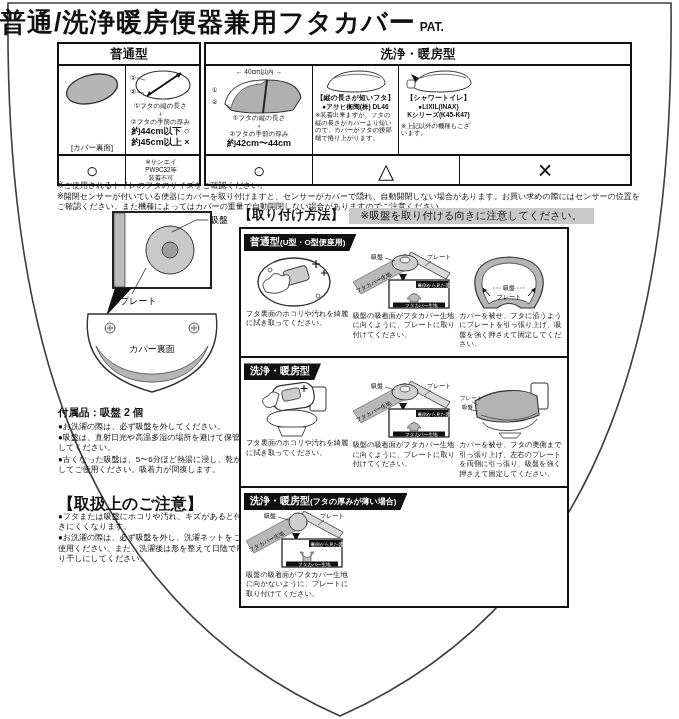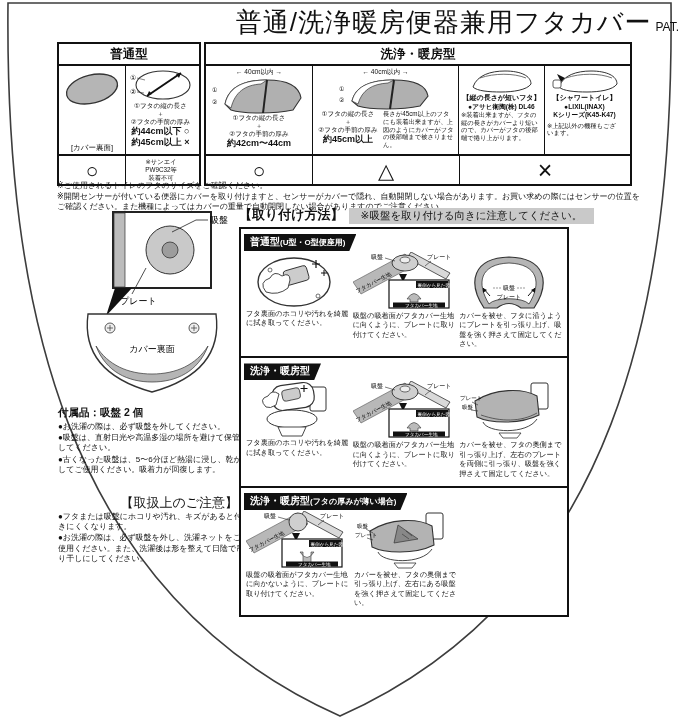--- a/index.html
+++ b/index.html
@@ -6,21 +6,21 @@
   .page{position:relative;width:679px;height:719px;background:#fff;overflow:hidden;
         font-family:"Liberation Sans","DejaVu Sans",sans-serif;color:#111}
   .abs{position:absolute}
   .pre{white-space:pre-line}
   .ctr{text-align:center}
   .b{font-weight:bold}
   svg{display:block}
   svg text{font-family:"Liberation Sans","DejaVu Sans",sans-serif}
 
   
-  .title{top:5px;left:0;width:100%;text-align:right;font-weight:normal;font-size:26px;letter-spacing:1px}
+  .title{top:5px;left:0;width:100%;text-align:left;font-weight:bold;font-size:26px;letter-spacing:1px}
   .pat{font-size:12px;letter-spacing:0;margin-left:4px}
 
   
   .tables{top:42px;left:57px;display:flex;gap:3px}
   .tbl{border:2px solid #111;background:#fff}
   .hd{height:20px;line-height:20px;text-align:center;font-weight:bold;font-size:12.5px;border-bottom:2px solid #111}
   .trow{display:flex}
   .cell{box-sizing:border-box;padding:2px 2px;display:flex;flex-direction:column;align-items:center}
   .bl{border-left:1.5px solid #111}
   .bt{border-top:2px solid #111}
@@ -30,21 +30,21 @@
   .f65{font-size:6.6px;line-height:1.2}
   .f7{font-size:7px;line-height:1.25}
   .f75{font-size:7.5px;line-height:1.25}
   .f9{font-size:9px;line-height:1.2}
 
   .notes{top:181px;left:57px;width:588px;font-size:8px;line-height:1.32}
 
   
   .included{top:406px;left:58px;width:180px;text-align:left;font-weight:bold;font-size:10.5px}
   .care{top:422px;left:58px;width:186px;font-size:8px;line-height:1.28}
-  .handling-title{top:494px;left:58px;width:180px;text-align:right;font-weight:normal;font-size:13px}
+  .handling-title{top:494px;left:58px;width:180px;text-align:left;font-weight:bold;font-size:16px}
   .handling{top:512px;left:58px;width:190px;font-size:8px;line-height:1.28}
   .care div,.handling div{margin-bottom:1px}
 
   
   .inst{left:239px;top:206px;width:330px}
   .inst-hd{display:flex;align-items:flex-end;gap:5px}
   .inst-title{font-size:13px;font-weight:bold;white-space:nowrap}
   .inst-warn{font-size:10.5px;font-weight:normal;background:#c9c9c9;padding:1px 12px;white-space:nowrap}
   .ibox{border:2px solid #111;margin-top:3px;background:#fff}
   .irow{border-bottom:2px solid #111;padding:2px 3px 8px}
@@ -118,39 +118,20 @@
             <line x1="56" y1="4" x2="52" y2="37" stroke="#222" stroke-width="2"></line>
             <text x="1" y="16" font-size="6">①</text>
             <text x="1" y="28" font-size="6">②</text>
           </svg>
           <div class="f65 ctr pre">①フタの縦の長さ
 ＋
 ②フタの手前の厚み</div>
           <div class="f9 b ctr">約42cm〜44cm</div>
         </div>
 
-        <div class="cell bl" style="width:146px">
-          <div class="f65">← 40cm以内 →</div>
-          <svg width="96" height="34" viewBox="0 0 96 34">
-            <path d="M14,25 C18,9 34,4 56,4 C76,4 88,9 90,20 L82,30 C64,34 32,34 20,30 Z" fill="#b0b0b0" stroke="#333" stroke-width="1.1"></path>
-            <path d="M14,25 C18,9 34,4 56,4 L50,7 C34,8 24,14 20,28 Z" fill="#fff" stroke="#333" stroke-width="0.7"></path>
-            <line x1="56" y1="4" x2="52" y2="33" stroke="#222" stroke-width="2"></line>
-            <text x="1" y="15" font-size="6">①</text>
-            <text x="1" y="26" font-size="6">②</text>
-          </svg>
-          <div style="display:flex;gap:3px;align-items:flex-start">
-            <div style="width:64px">
-              <div class="f65 ctr pre">①フタの縦の長さ
-＋
-②フタの手前の厚み</div>
-              <div class="f9 b ctr">約45cm以上</div>
-            </div>
-            <div class="f6" style="width:72px">長さが45cm以上のフタにも装着出来ますが、上図のようにカバーがフタの後部端まで被さりません。</div>
-          </div>
-        </div>
 
         <div class="cell bl" style="width:86px">
           <svg width="68" height="26" viewBox="0 0 68 26">
             <path d="M5,19 C9,7 23,3 37,3 C53,3 63,8 63,16 C59,22 45,24 33,24 C21,24 9,23 5,19 Z" fill="#fff" stroke="#333" stroke-width="1"></path>
             <path d="M12,10 C26,5 46,5 58,10" fill="none" stroke="#333" stroke-width="0.7"></path>
           </svg>
           <div class="f7 b ctr">【縦の長さが短いフタ】</div>
           <div class="f65 b ctr">●アサヒ衛陶(株) DL46</div>
           <div class="f6">※装着出来ますが、フタの縦の長さがカバーより短いので、カバーがフタの後部端で捲り上がります。</div>
         </div>
@@ -347,34 +328,19 @@
               <polygon points="46,22 54,22 50,30" fill="#111"></polygon>
               <rect x="36" y="28" width="60" height="28" fill="#fff" stroke="#111" stroke-width="1.2"></rect>
               <rect x="63" y="29" width="32" height="7" fill="#111"></rect>
               <text x="64.5" y="34.5" font-size="4.6" fill="#fff">裏側から見た図</text>
               <path d="M54,39 Q61,50 68,39 L65,39 L65,50 L57,50 L57,39 Z" fill="#bbb" stroke="#333" stroke-width="0.6" transform="translate(0,2)"></path>
               <rect x="40" y="50.5" width="52" height="5" fill="#111"></rect>
               <text x="52" y="55" font-size="4.6" fill="#fff">フタカバー生地</text>
             </svg>
             <div class="cap">吸盤の吸着面がフタカバー生地に向かないように、プレートに取り付けてください。</div>
           </div>
-          <div class="step">
-            <svg width="100" height="58" viewBox="0 0 100 58">
-              <rect x="72" y="2" width="17" height="26" rx="2" fill="#fff" stroke="#333" stroke-width="1"></rect>
-              <path d="M16,20 C36,7 64,7 78,15 L80,34 C60,44 30,42 18,36 Z" fill="#b3b3b3" stroke="#333" stroke-width="1.1"></path>
-              <polygon points="44,14 64,28 40,32" fill="#888" stroke="#333" stroke-width="0.7"></polygon>
-              <path d="M52,20 L58,25 M48,23 L55,28" stroke="#333" stroke-width="0.6"></path>
-              <path d="M24,41 C28,52 68,54 78,38" fill="none" stroke="#333" stroke-width="0.9"></path>
-              <path d="M40,52 L62,52 L58,57 L44,57 Z" fill="#fff" stroke="#333" stroke-width="0.8"></path>
-              <text x="3" y="17" font-size="5.5">吸盤</text>
-              <line x1="12" y1="18" x2="19" y2="22" stroke="#222" stroke-width="0.6"></line>
-              <text x="1" y="26" font-size="5.5">プレート</text>
-              <line x1="13" y1="27" x2="19" y2="29" stroke="#222" stroke-width="0.6"></line>
-            </svg>
-            <div class="cap">カバーを被せ、フタの奥側まで引っ張り上げ、左右にある吸盤を強く押さえて固定してください。</div>
-          </div>
         </div>
       </div>
 
     </div>
   </div>
 
 </div>
 
 </body></html>

